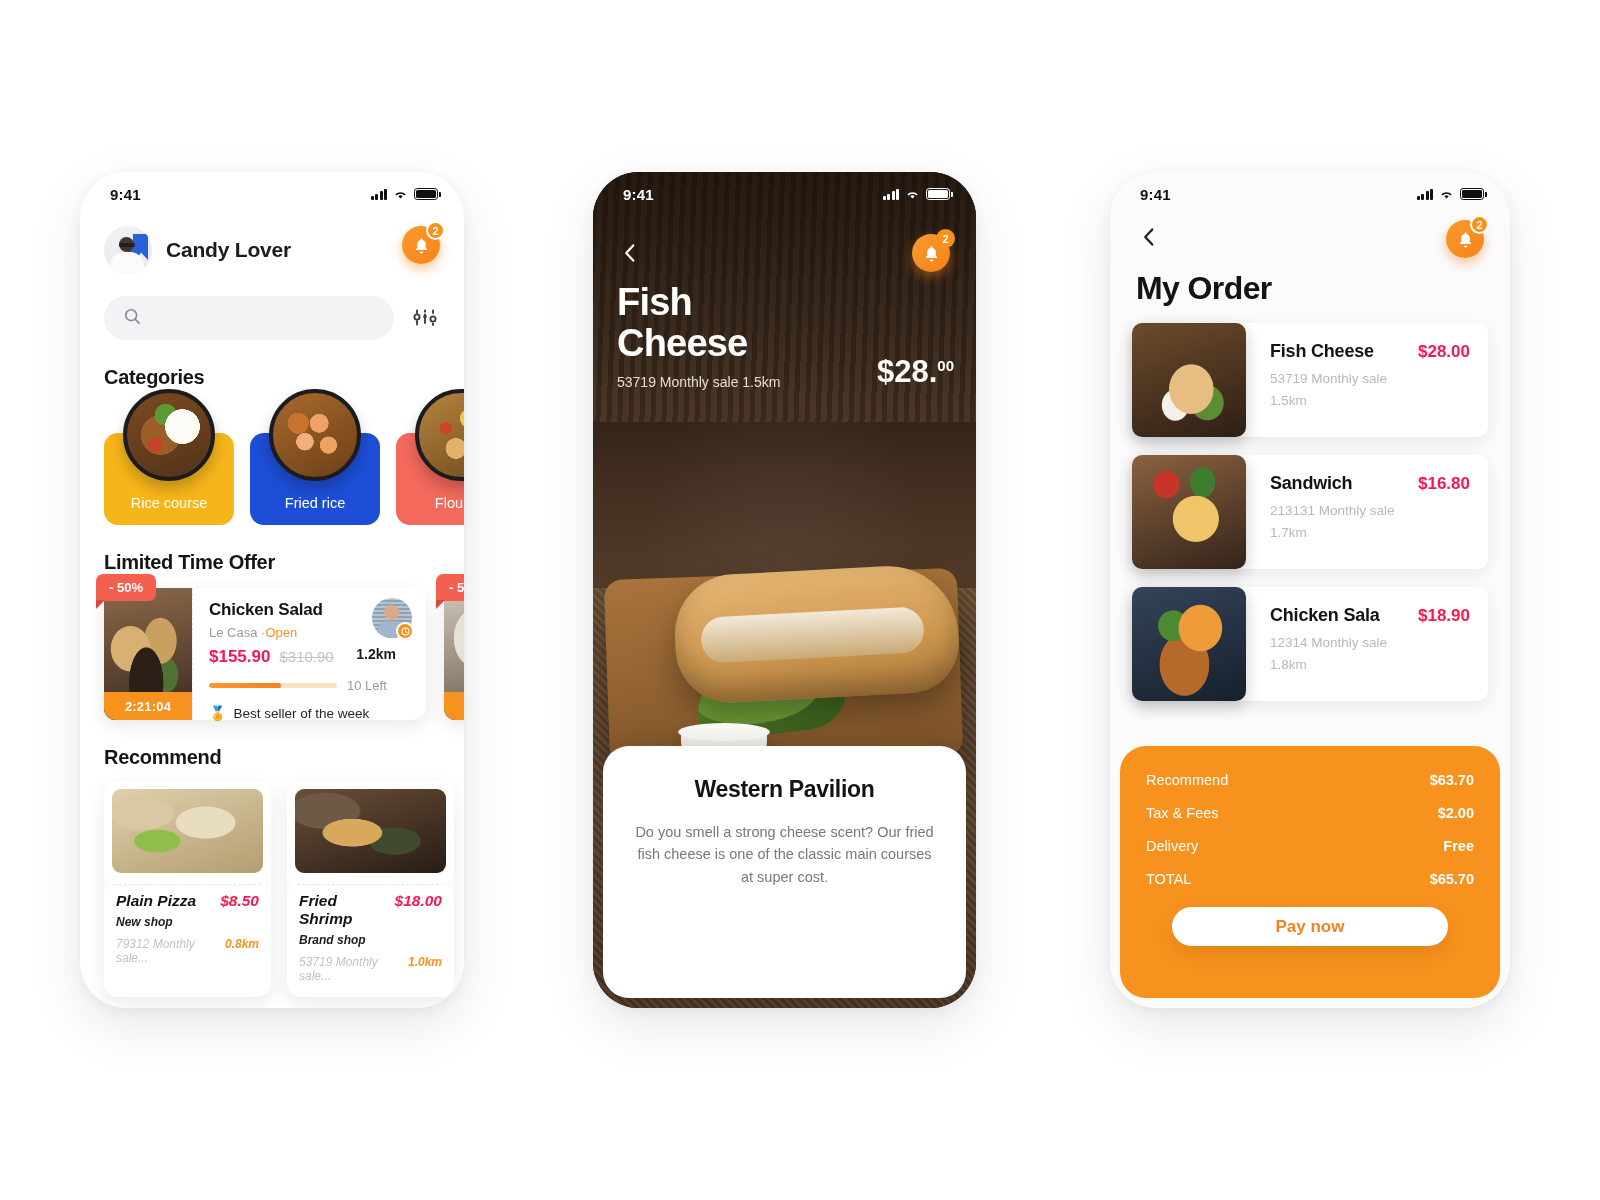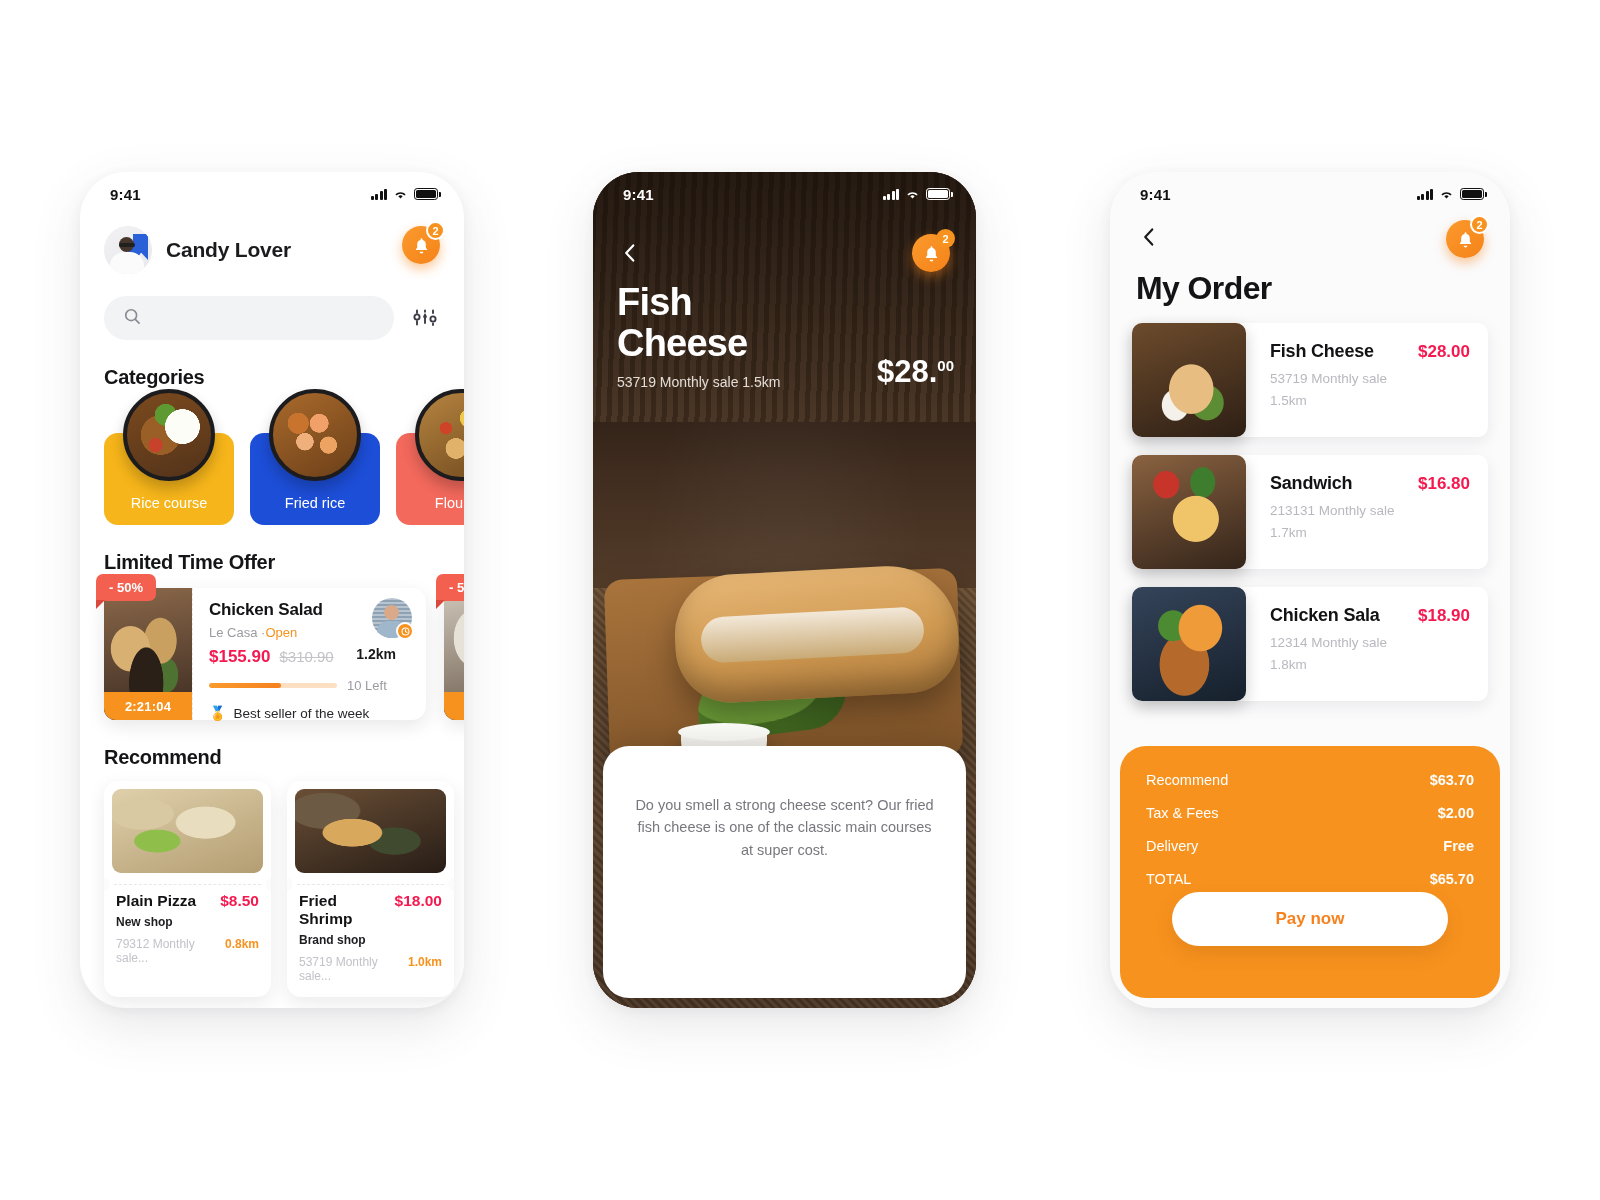--- a/index.html
+++ b/index.html
@@ -233,21 +233,21 @@
       radial-gradient(ellipse at 20% 26%, #6d5a44 0 20%, transparent 21%),
       linear-gradient(160deg,#6b4f36 0%, #271d16 100%); }
   .rec-divider { position: relative; height: 11px; margin: 6px 0 0 0; }
   .rec-divider::before {
     content: ""; position: absolute; left: 10px; right: 10px; top: 5px;
     border-top: 1.5px dashed #e7e7ea;
   }
   .rec-divider .notch { position: absolute; top: -1px; width: 13px; height: 13px; border-radius: 50%; background: #fbfbfc; }
   .rec-divider .notch.l { left: -7px; }
   .rec-divider .notch.r { right: -7px; }
-  .rec-body { padding: 2px 12px 14px 12px; }
+  .rec-body { padding: 2px 12px 14px 12px; font-style: italic; }
   .rec-row { display: flex; align-items: baseline; justify-content: space-between; }
   .rec-name { font-size: 15.5px; font-weight: bold; color: #131315; }
   .rec-price { font-size: 15.5px; font-weight: bold; color: #f5194f; }
   .rec-shop { font-size: 12px; font-weight: bold; color: #1d1d20; margin-top: 5px; }
   .rec-meta { display: flex; align-items: baseline; justify-content: space-between; margin-top: 8px; }
   .rec-sales { font-size: 12px; color: #c2c2c8; }
   .rec-dist { font-size: 12px; font-weight: bold; color: #f7921e; }
 
   
   .hero {
@@ -362,21 +362,21 @@
   .order-dist { margin-top: 7px; font-size: 13.5px; color: #b8b8bf; }
 
   .summary {
     position: absolute; left: 10px; right: 10px; bottom: 10px; height: 252px;
     background: #f7921e; border-radius: 26px; padding: 26px 26px 0 26px;
   }
   .sum-row { display: flex; align-items: center; justify-content: space-between; margin-bottom: 17px; }
   .sum-label { font-size: 14.5px; color: #fff; }
   .sum-value { font-size: 14.5px; font-weight: bold; color: #fff; }
   .pay-btn {
-    position: absolute; left: 52px; right: 52px; bottom: 52px; height: 54px;
+    position: absolute; left: 52px; right: 52px; bottom: 52px; height: 39px;
     border: 0; border-radius: 27px; background: #fff; color: #f5821f;
     font-size: 17px; font-weight: bold; font-family: "Liberation Sans", sans-serif;
     cursor: pointer; box-shadow: 0 8px 18px rgba(150,80,10,0.18);
   }
 </style>
 </head>
 <body>
 
 <div class="canvas">
 
@@ -611,20 +611,21 @@
           <div>Cheese</div>
         </div>
         <div class="hero-sub">53719 Monthly sale   1.5km</div>
       </div>
       <div class="hero-price">
         <span>$28.</span><sup>00</sup>
       </div>
     </div>
 
     <div class="detail-card">
+      <div class="detail-title">Western Pavilion</div>
       <div class="detail-desc">Do you smell a strong cheese scent? Our fried fish cheese is one of the classic main courses at super cost.</div>
     </div>
   </div>
 
   <div class="phone" id="phone-order" style="background:#fbfbfc">
     <div class="statusbar">
       <span>9:41</span>
       <span class="sb-right">
         <span class="bars">
             <i></i>

